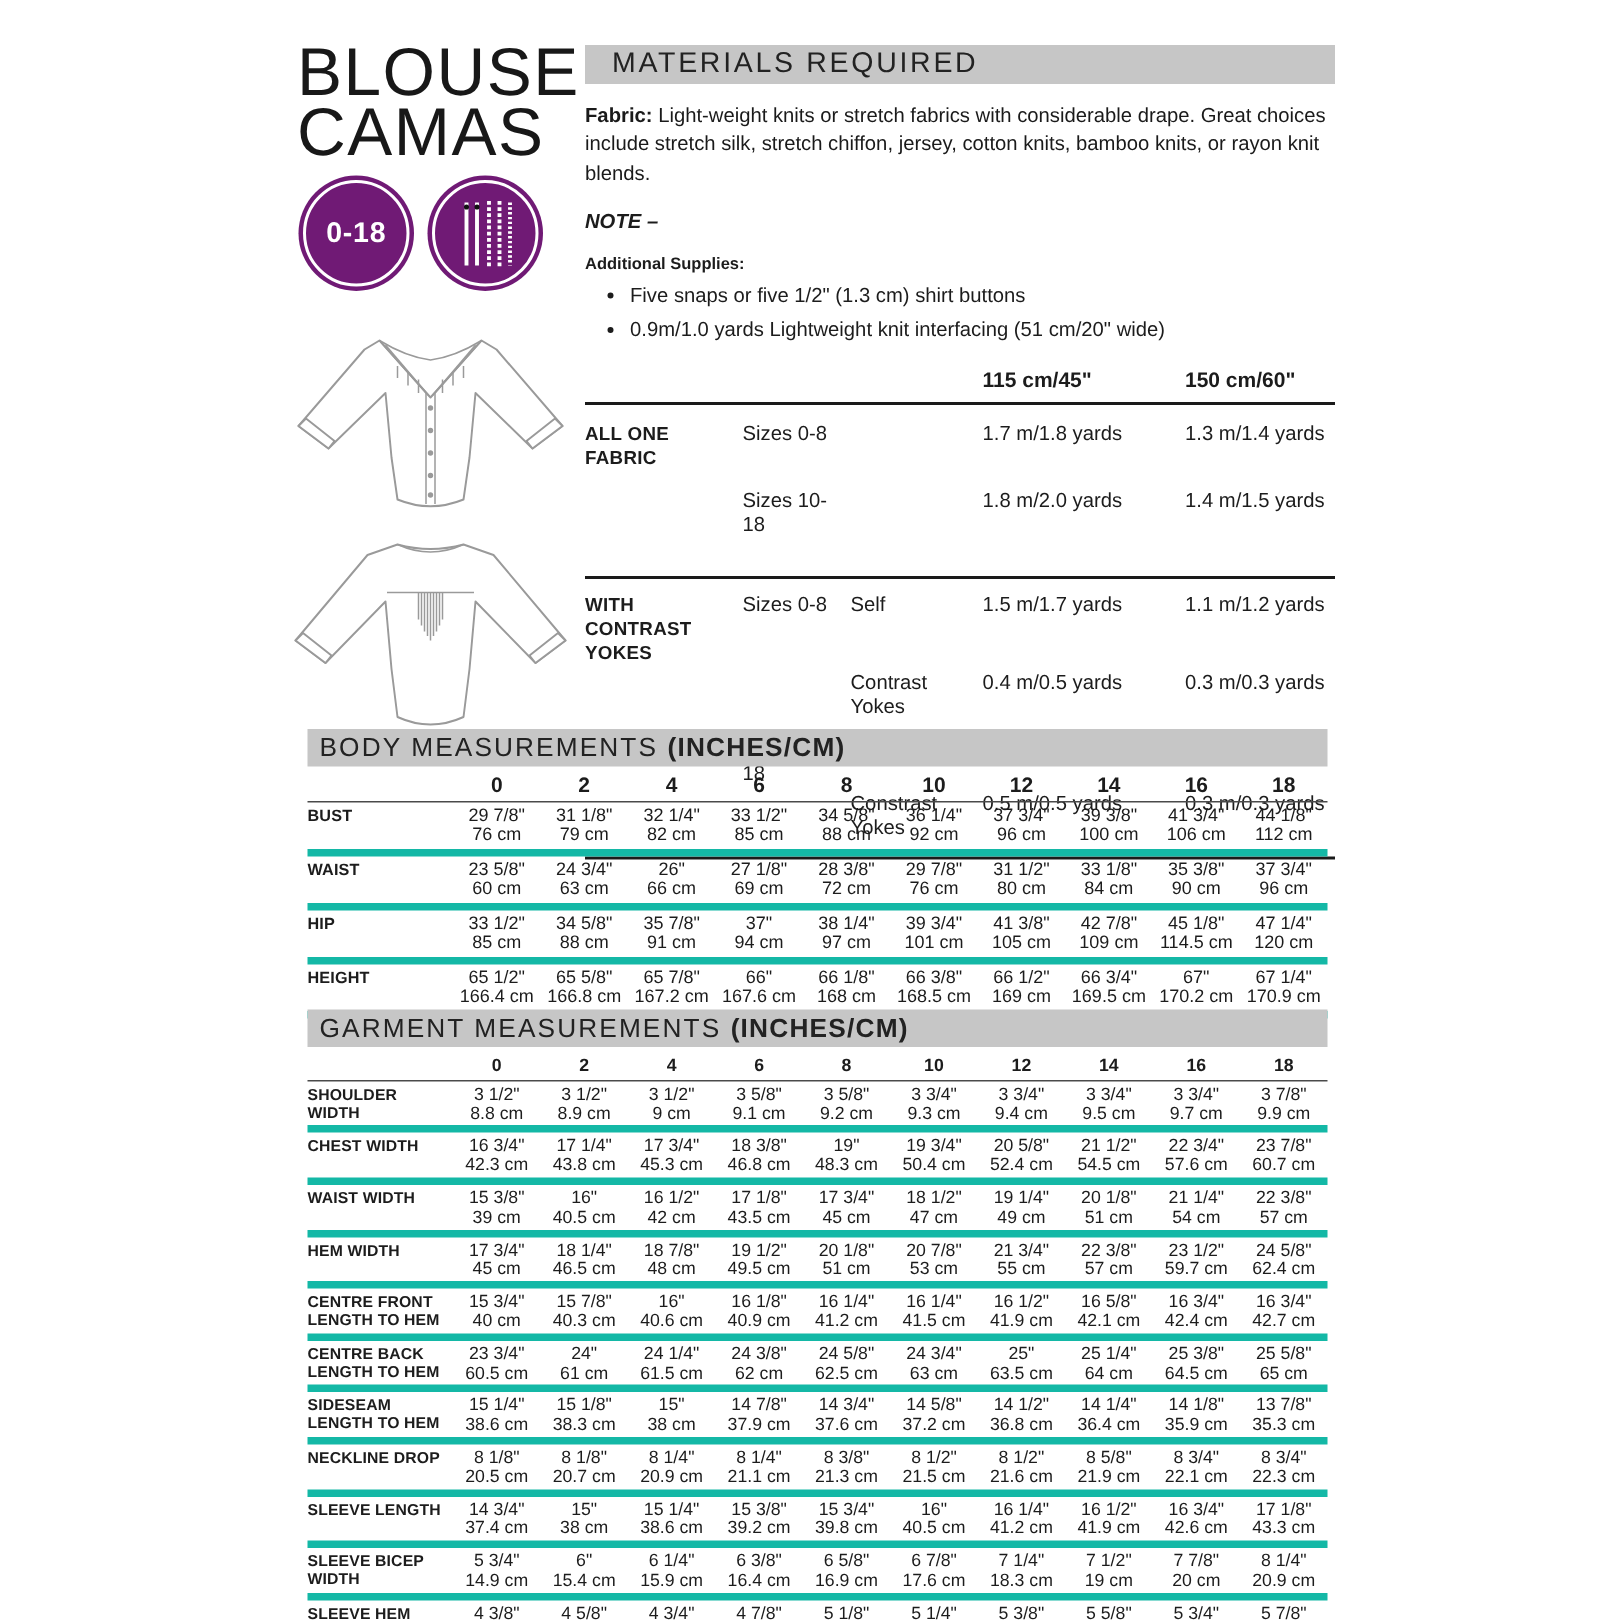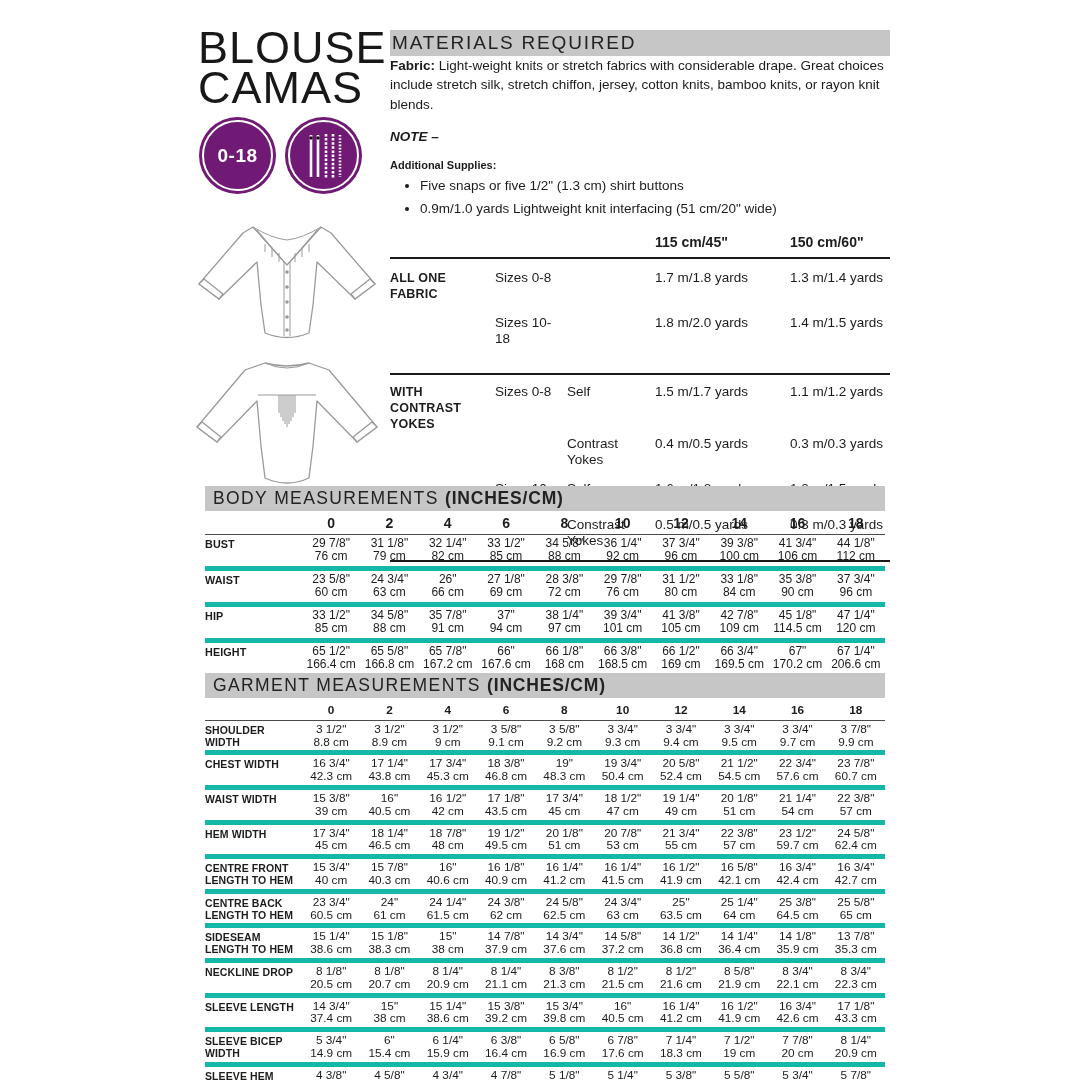--- a/index.html
+++ b/index.html
@@ -15,23 +15,23 @@
   .badges { position:absolute; left:199px; top:117px; display:flex; gap:9px; }
   .badge { width:77px; height:77px; background:#701a75; border-radius:50%; position:relative;
            display:flex; align-items:center; justify-content:center; }
   .badge::after { content:""; position:absolute; inset:3px; border:2px solid #fff; border-radius:50%; }
   .badge-text { color:#fff; font-size:19px; font-weight:700; letter-spacing:0.5px; z-index:1; }
   .illos { position:absolute; left:183px; top:210px; width:208px; }
   .illos svg { display:block; }
 
   
   .materials { position:absolute; left:390px; top:30px; width:500px; }
-  .section-bar { background:#c6c6c6; height:26px; line-height:26px; padding-left:2px;
+  .section-bar { background:#c6c6c6; height:26px; line-height:26px; padding-left:18px;
                  font-size:19px; letter-spacing:1.8px; color:#222; white-space:nowrap; }
-  .fabric-para { font-size:13.5px; line-height:1.44; color:#1a1a1a; }
+  .fabric-para { margin-top:11px; font-size:13.5px; line-height:1.44; color:#1a1a1a; }
   .fabric-para b { font-weight:700; }
   .note-block { margin-top:13px; display:flex; font-style:italic; font-size:13.5px; line-height:1.42; }
   .note-label { white-space:nowrap; margin-right:8px;font-weight:bold; }
   .supplies-title { margin-top:13px; font-weight:700; font-size:11px; }
   .supplies-list { margin:6px 0 0 30px; font-size:13.5px; }
   .supplies-list li { margin-bottom:4px; line-height:1.35; }
 
   
   .yardage { margin-top:14px; width:500px; font-size:13.5px; }
   .yrow { display:grid; grid-template-columns:105px 72px 88px 135px 100px; align-items:start; }
@@ -376,21 +376,21 @@
           <div class="mcell">
             <div>66 3/4"</div>
             <div>169.5 cm</div>
           </div>
           <div class="mcell">
             <div>67"</div>
             <div>170.2 cm</div>
           </div>
           <div class="mcell">
             <div>67 1/4"</div>
-            <div>206.6 cm</div>
+            <div>170.9 cm</div>
           </div>
         </div>
       </div>
   </div>
 
   <div class="meas garment-meas">
     <div class="section-bar"><span>GARMENT MEASUREMENTS </span><span class="section-suffix">(INCHES/CM)</span></div>
     <div class="mtable">
         <div class="mrow mhead">
           <div class="mlabel"></div>

